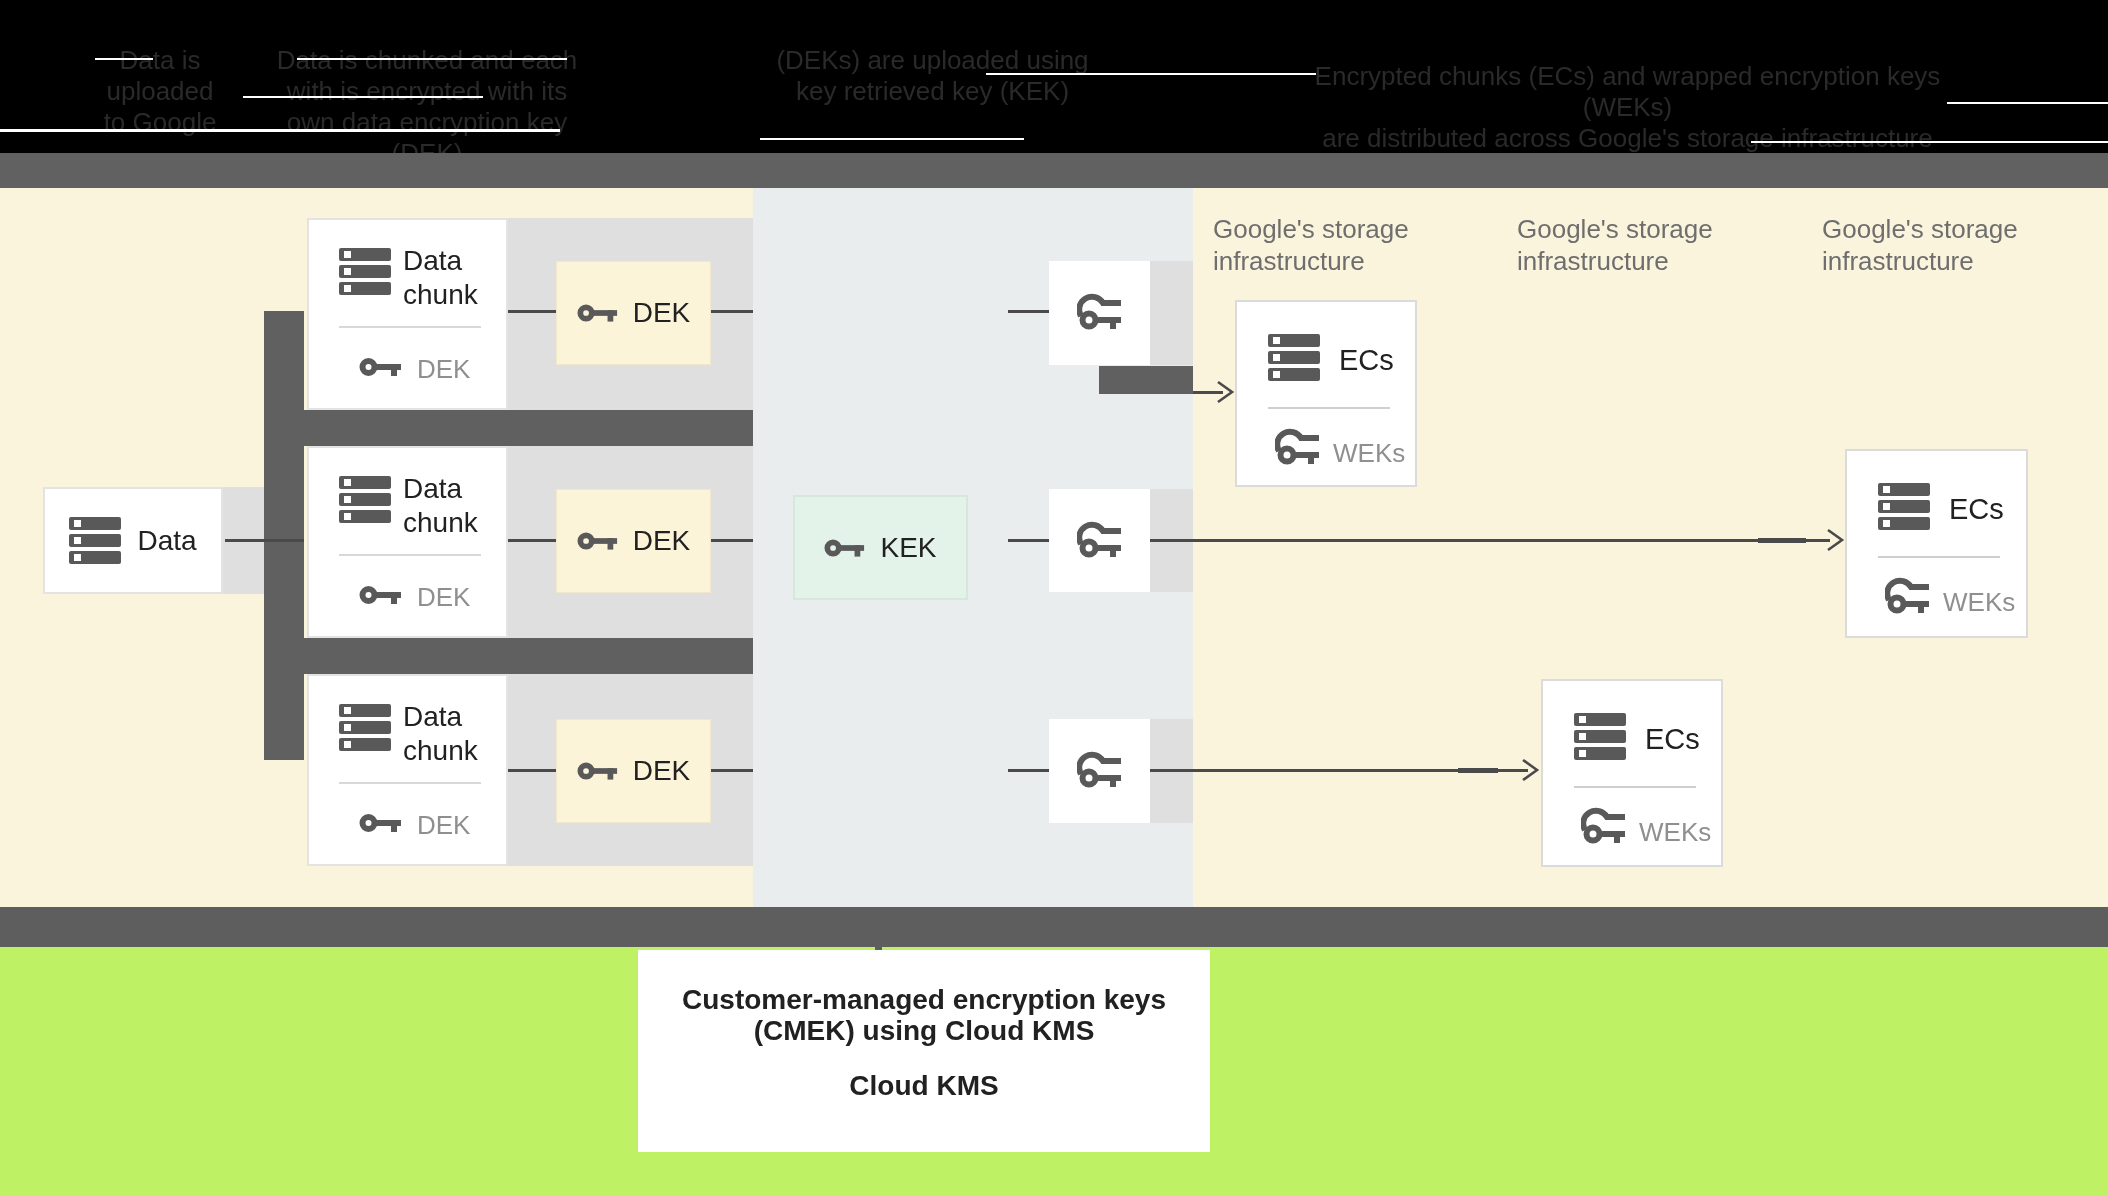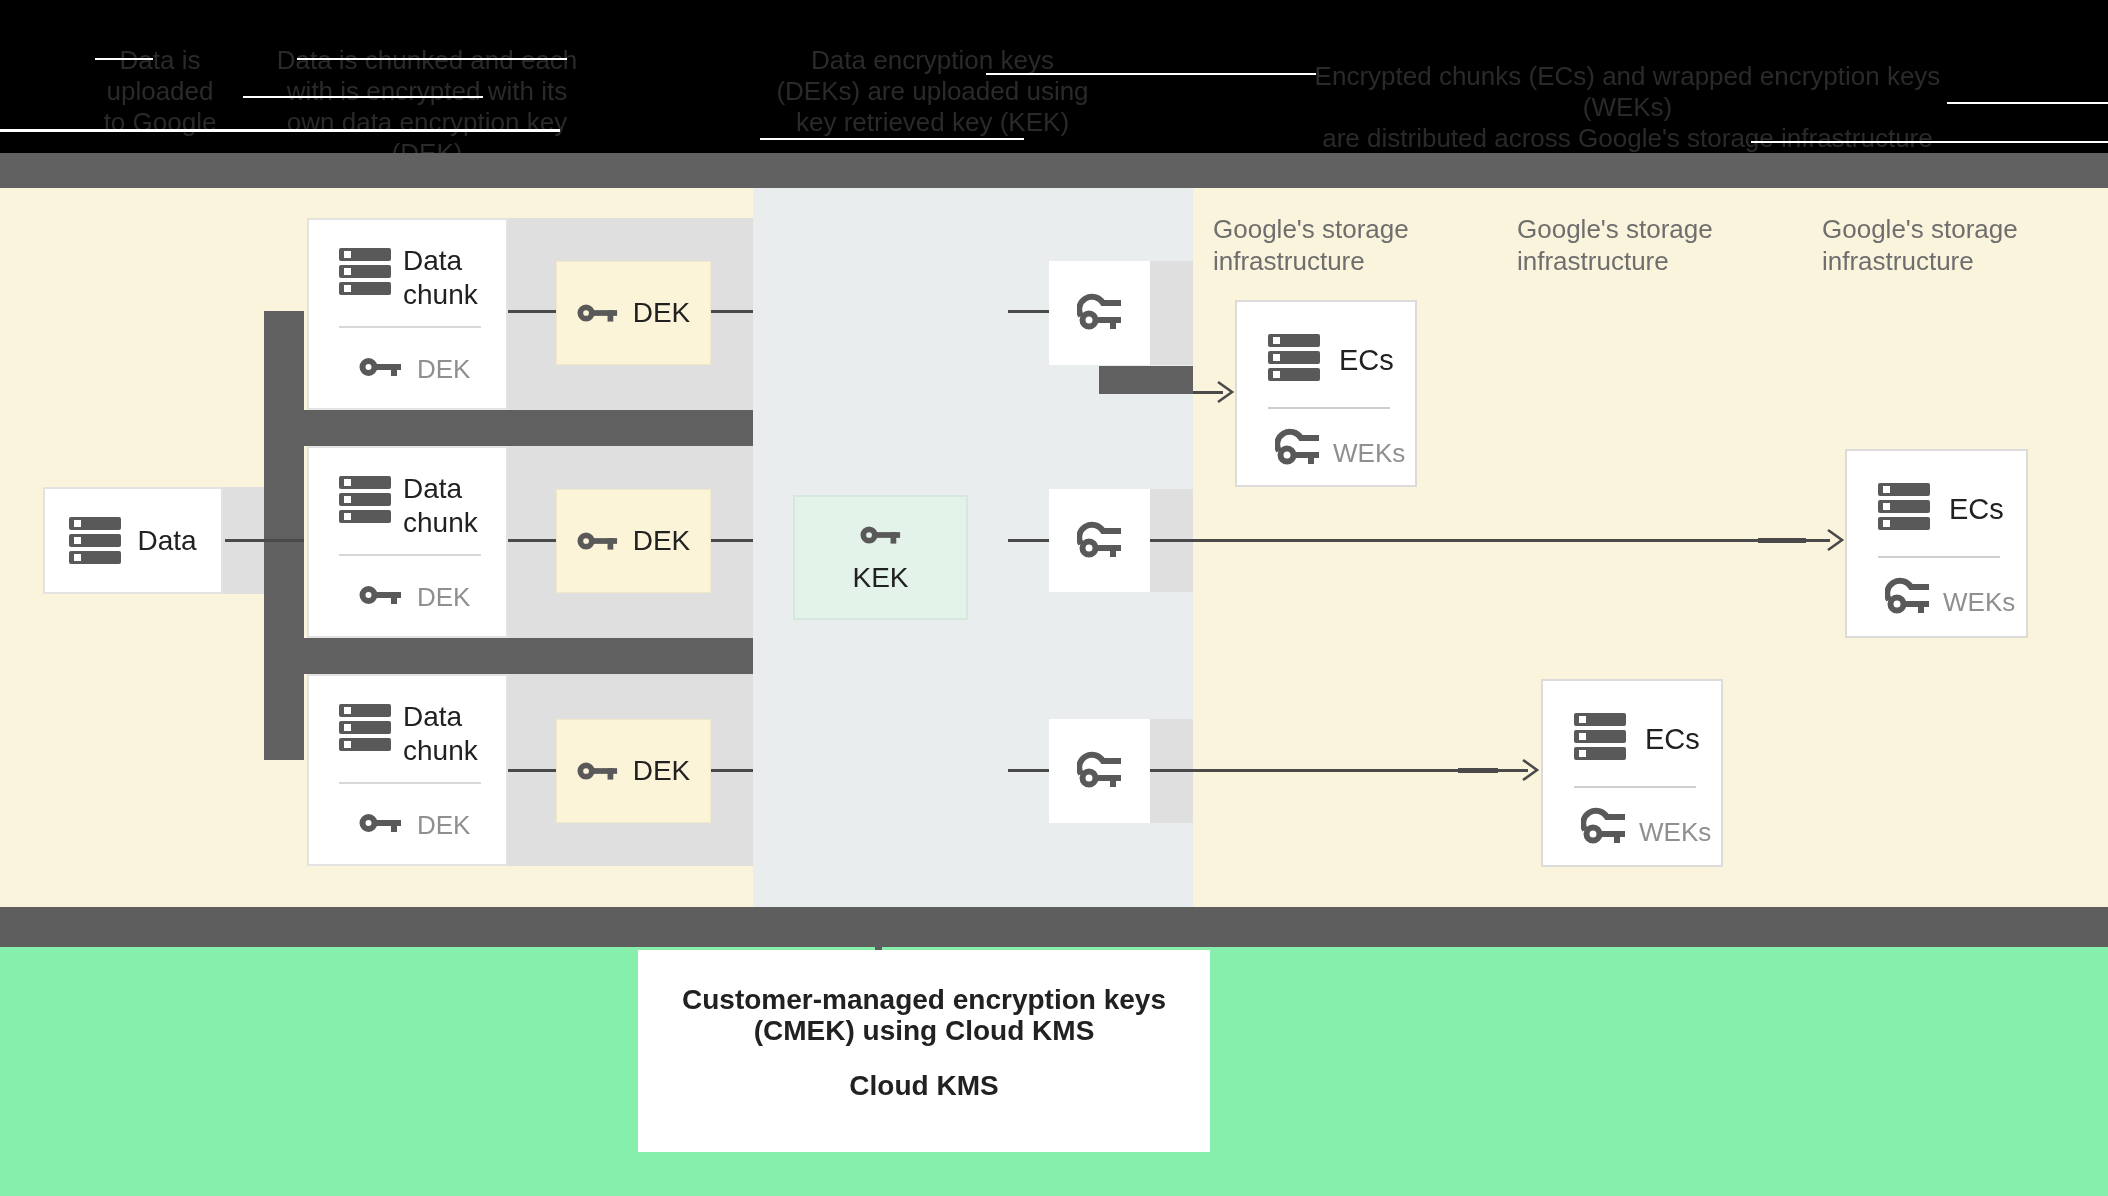--- a/index.html
+++ b/index.html
@@ -1,18 +1,18 @@
 <!DOCTYPE html>
 <html><head>
 <meta charset="utf-8">
 <style>
   html,body{margin:0;padding:0;background:#dfdfdf;}
   #stage{
     position:relative;width:2108px;height:1196px;overflow:hidden;
-    background:#86efac;
+    background:#bef264;
     font-family:"Liberation Sans","DejaVu Sans",sans-serif;
     color:#212121;
   }
   .abs{position:absolute;}
   
   .hdr{left:0;top:0;width:2108px;height:153px;background:#000;}
   .hdr-step{color:#2a2a2a;font-size:26px;line-height:31px;text-align:center;}
   .glitch{background:#fff;height:2px;}
   .band-top{left:0;top:153px;width:2108px;height:35px;background:#616161;}
   
@@ -59,21 +59,20 @@
       <div>Data is</div>
       <div>uploaded</div>
       <div>to Google</div>
     </div>
     <div class="abs hdr-step" style="left:262px;top:45px;width:330px;">
       <div>Data is chunked and each</div>
       <div>with is encrypted with its</div>
       <div>own data encryption key (DEK)</div>
     </div>
     <div class="abs hdr-step" style="left:735px;top:45px;width:395px;">
-      <div>Data encryption keys</div>
       <div>(DEKs) are uploaded using</div>
       <div>key retrieved key (KEK)</div>
     </div>
     <div class="abs hdr-step" style="left:1295px;top:61px;width:665px;">
       <div>Encrypted chunks (ECs) and wrapped encryption keys (WEKs)</div>
       <div>are distributed across Google's storage infrastructure</div>
     </div>
 
     <div class="abs glitch" style="left:95px;top:58px;width:58px;"></div>
     <div class="abs glitch" style="left:297px;top:58px;width:270px;"></div>
@@ -215,21 +214,21 @@
   </div>
   <div class="abs dekbox" style="left:556px;top:719px;width:155px;height:104px;">
     <svg width="42" height="26" viewBox="0 0 44 26">
       <circle cx="9.5" cy="13" r="6" fill="none" stroke="#595959" stroke-width="6"></circle>
       <rect x="17" y="10" width="25" height="6" fill="#595959"></rect>
       <rect x="32" y="10" width="6" height="12" fill="#595959"></rect>
     </svg>
     <span class="big-label">DEK</span>
   </div>
 
-  <div class="abs kekbox" style="left:793px;top:495px;width:175px;height:125px;flex-direction:column;">
+  <div class="abs kekbox" style="left:793px;top:495px;width:175px;height:105px;">
     <svg width="42" height="26" viewBox="0 0 44 26">
       <circle cx="9.5" cy="13" r="6" fill="none" stroke="#595959" stroke-width="6"></circle>
       <rect x="17" y="10" width="25" height="6" fill="#595959"></rect>
       <rect x="32" y="10" width="6" height="12" fill="#595959"></rect>
     </svg>
     <span class="big-label">KEK</span>
   </div>
 
   <div class="abs keybox" style="left:1049px;top:261px;width:101px;height:104px;">
     <svg width="46" height="40" viewBox="0 0 46 40">

